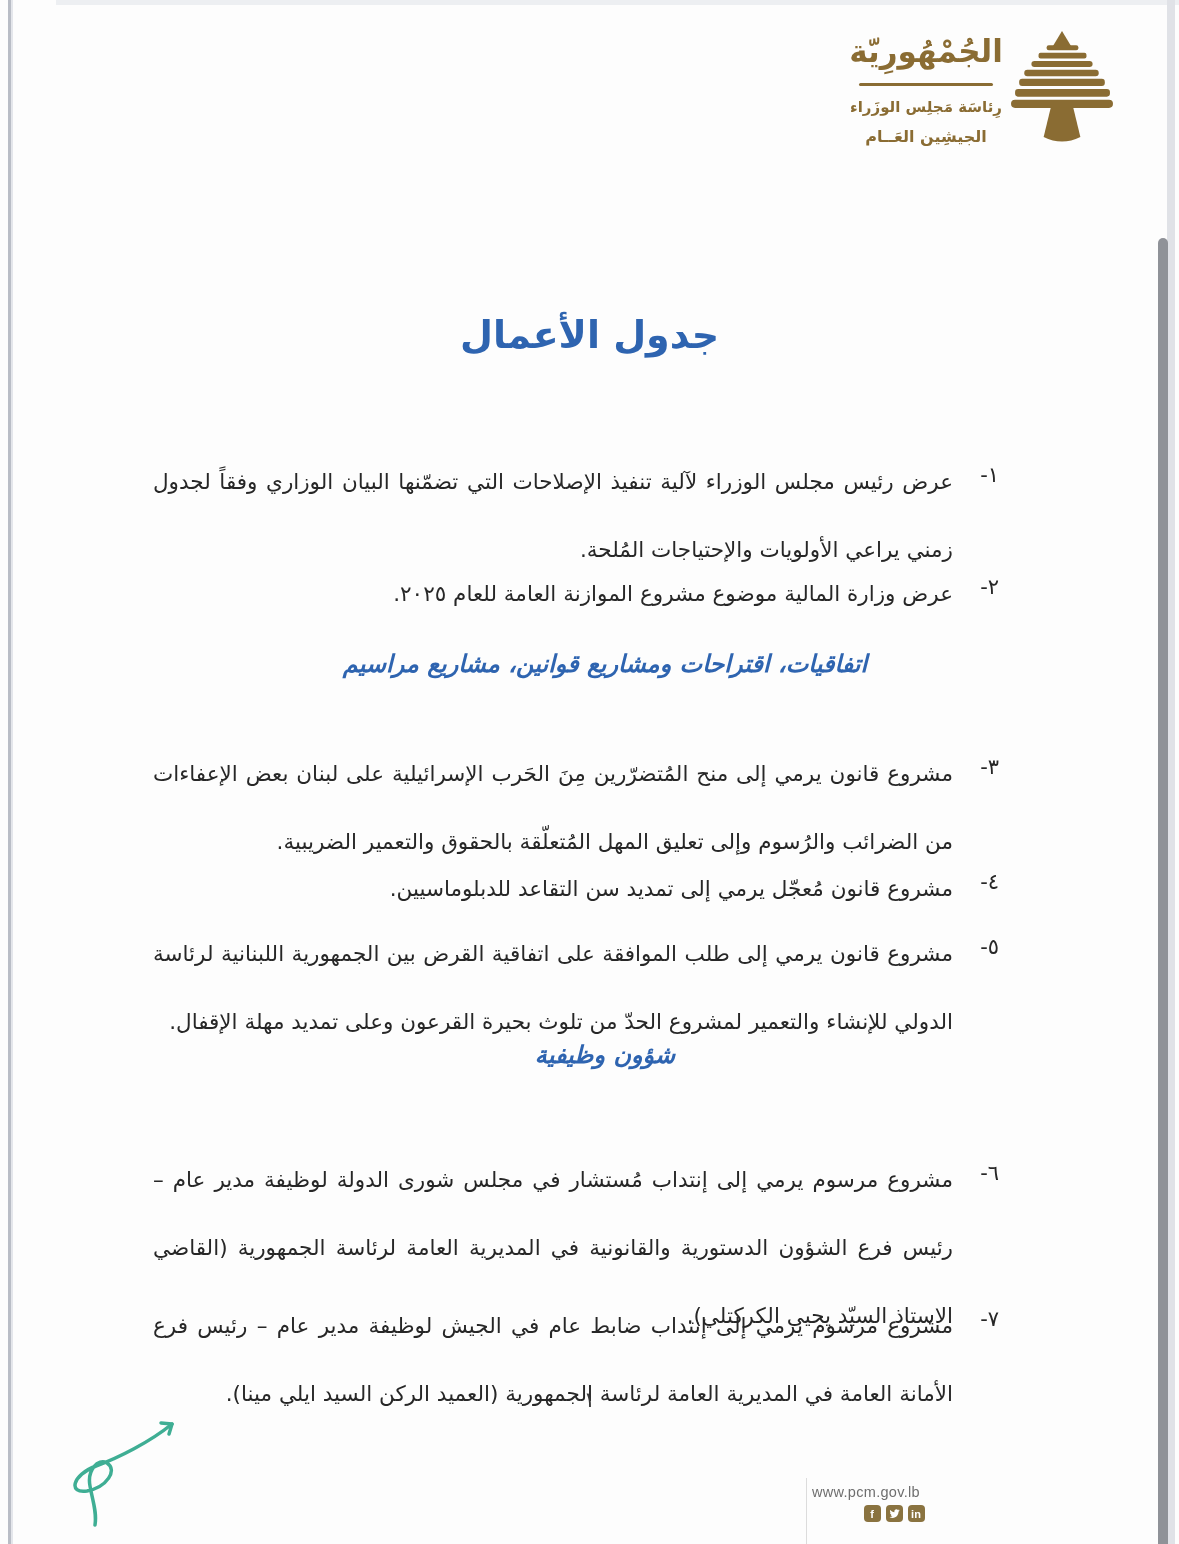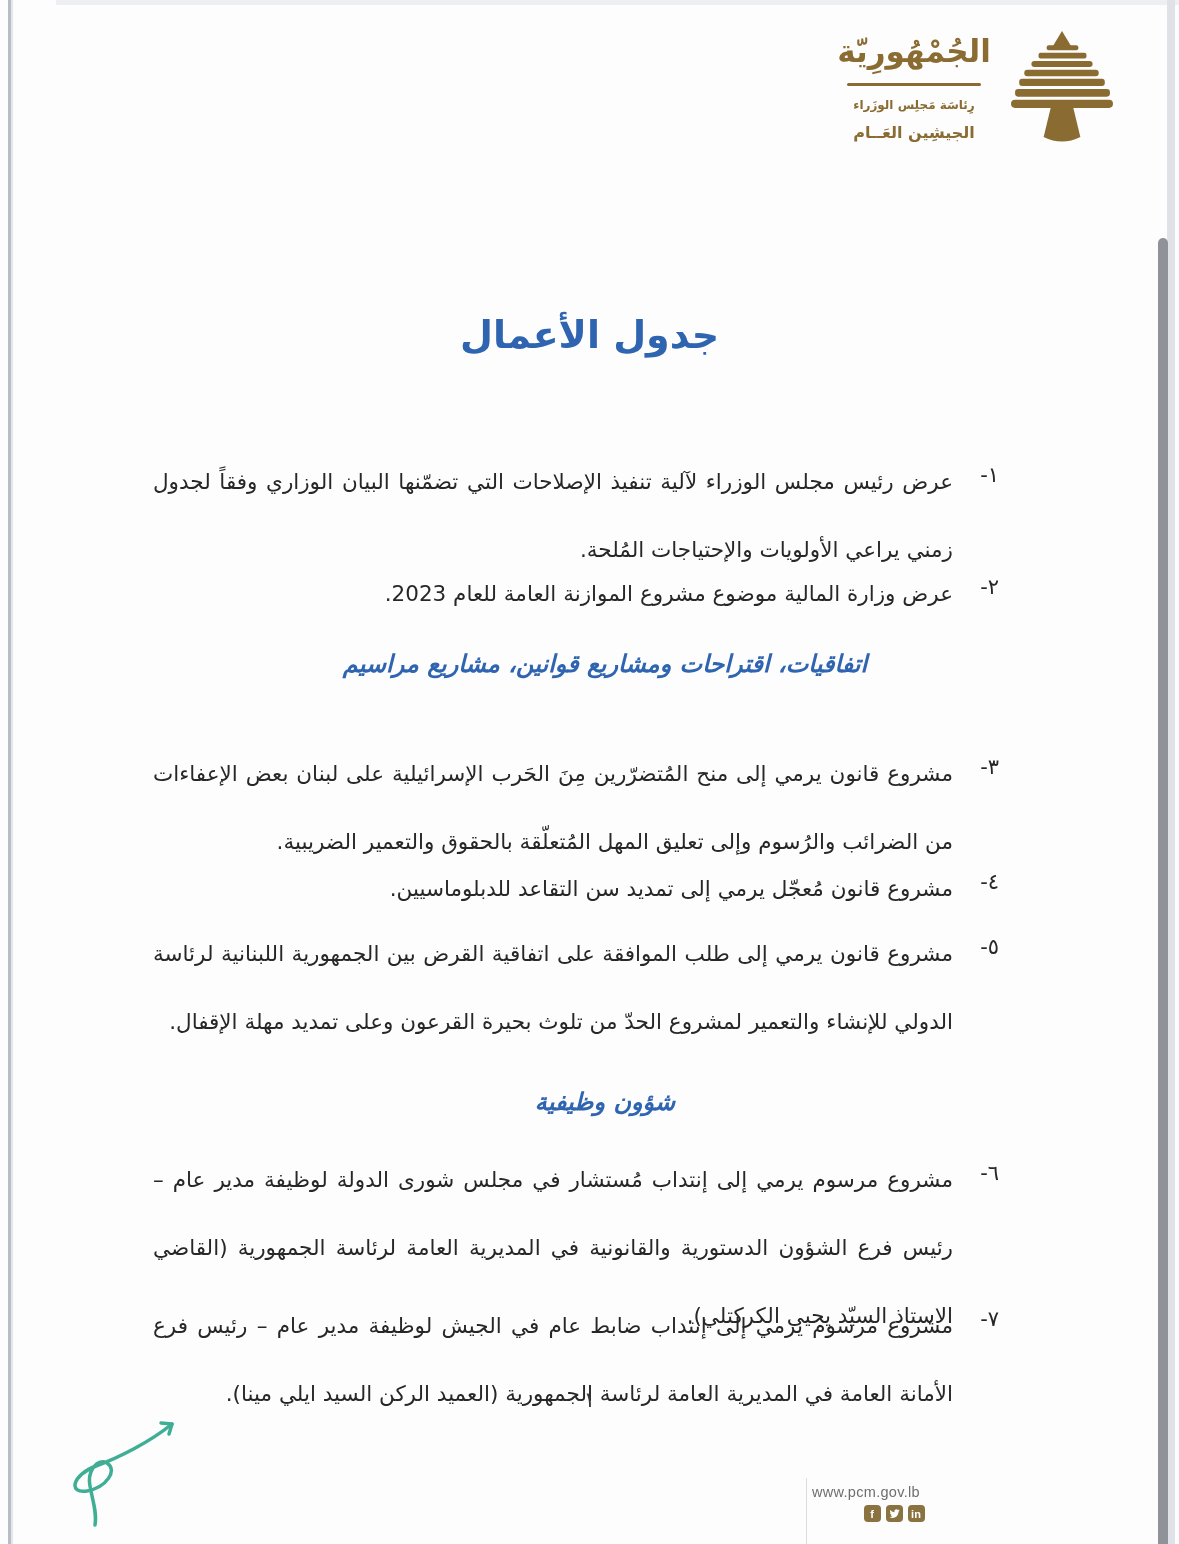--- a/index.html
+++ b/index.html
@@ -7,25 +7,25 @@
     width:1179px;height:1544px;position:relative;overflow:hidden;
     background:#fdfdfd;font-family:"DejaVu Sans",sans-serif;
   }
   
   .edge-top{position:absolute;top:0;left:56px;right:0;height:5px;background:#edeff2;}
   .edge-left{position:absolute;top:0;left:8px;width:3px;height:100%;background:#b9bdc6;}
   .edge-left-soft{position:absolute;top:0;left:11px;width:2px;height:100%;background:#e4e6eb;}
   .edge-right-light{position:absolute;top:0;right:4px;width:8px;height:100%;background:#e0e2e7;}
   .edge-right-dark{position:absolute;top:238px;right:11px;width:10px;bottom:0;background:#8f9298;border-radius:6px 6px 0 0;}
   
-  .letterhead{position:absolute;top:26px;right:66px;display:flex;gap:12px;align-items:flex-start;color:#8a6c33;}
+  .letterhead{position:absolute;top:26px;right:66px;display:flex;align-items:flex-start;color:#8a6c33;}
   .lh-text{width:170px;text-align:center;}
   .lh-cal{font-size:31px;font-weight:bold;line-height:50px;white-space:nowrap;}
   .lh-divider{width:134px;height:3px;background:#8a6c33;border-radius:2px;margin:7px auto 12px;}
-  .lh-office{font-size:12px;font-weight:bold;white-space:nowrap;margin-bottom:11px;}
+  .lh-office{font-size:15px;font-weight:bold;white-space:nowrap;margin-bottom:11px;}
   .lh-secretary{font-size:16px;font-weight:bold;white-space:nowrap;}
   .cedar{margin-top:4px;}
   
   .doc-title{position:absolute;top:288px;left:0;width:100%;text-align:center;
     color:#2e64b0;font-weight:bold;font-size:38px;}
   .section-heading{position:absolute;left:160px;width:890px;text-align:center;
     color:#2e64b0;font-weight:bold;font-size:24px;direction:rtl;font-style:italic;}
   
   .item{position:absolute;right:180px;width:846px;display:flex;direction:rtl;gap:10px;color:#272727;}
   .item .num{flex:0 0 36px;font-size:21px;line-height:55px;text-align:right;}
@@ -77,39 +77,39 @@
 </header>
 
 <h1 class="doc-title">جدول الأعمال</h1>
 
 <div class="item" style="top:448px">
   <span class="num">١-</span>
   <p class="txt">عرض رئيس مجلس الوزراء لآلية تنفيذ الإصلاحات التي تضمّنها البيان الوزاري وفقاً لجدول زمني يراعي الأولويات والإحتياجات المُلحة.</p>
 </div>
 <div class="item" style="top:560px">
   <span class="num">٢-</span>
-  <p class="txt">عرض وزارة المالية موضوع مشروع الموازنة العامة للعام 2023.</p>
+  <p class="txt">عرض وزارة المالية موضوع مشروع الموازنة العامة للعام ٢٠٢٥.</p>
 </div>
 
 <div class="section-heading" style="top:650px">اتفاقيات، اقتراحات ومشاريع قوانين، مشاريع مراسيم</div>
 
 <div class="item" style="top:740px">
   <span class="num">٣-</span>
   <p class="txt">مشروع قانون يرمي إلى منح المُتضرّرين مِنَ الحَرب الإسرائيلية على لبنان بعض الإعفاءات من الضرائب والرُسوم وإلى تعليق المهل المُتعلّقة بالحقوق والتعمير الضريبية.</p>
 </div>
 <div class="item" style="top:855px">
   <span class="num">٤-</span>
   <p class="txt">مشروع قانون مُعجّل يرمي إلى تمديد سن التقاعد للدبلوماسيين.</p>
 </div>
 <div class="item" style="top:920px">
   <span class="num">٥-</span>
   <p class="txt">مشروع قانون يرمي إلى طلب الموافقة على اتفاقية القرض بين الجمهورية اللبنانية لرئاسة الدولي للإنشاء والتعمير لمشروع الحدّ من تلوث بحيرة القرعون وعلى تمديد مهلة الإقفال.</p>
 </div>
 
-<div class="section-heading" style="top:1088px">شؤون وظيفية</div>
+<div class="section-heading" style="top:1041px">شؤون وظيفية</div>
 
 <div class="item" style="top:1146px">
   <span class="num">٦-</span>
   <p class="txt">مشروع مرسوم يرمي إلى إنتداب مُستشار في مجلس شورى الدولة لوظيفة مدير عام – رئيس فرع الشؤون الدستورية والقانونية في المديرية العامة لرئاسة الجمهورية (القاضي الاستاذ السيّد يحيى الكركتلي).</p>
 </div>
 <div class="item" style="top:1292px">
   <span class="num">٧-</span>
   <p class="txt">مشروع مرسوم يرمي إلى إنتداب ضابط عام في الجيش لوظيفة مدير عام – رئيس فرع الأمانة العامة في المديرية العامة لرئاسة الجمهورية (العميد الركن السيد ايلي مينا).</p>
 </div>
 

